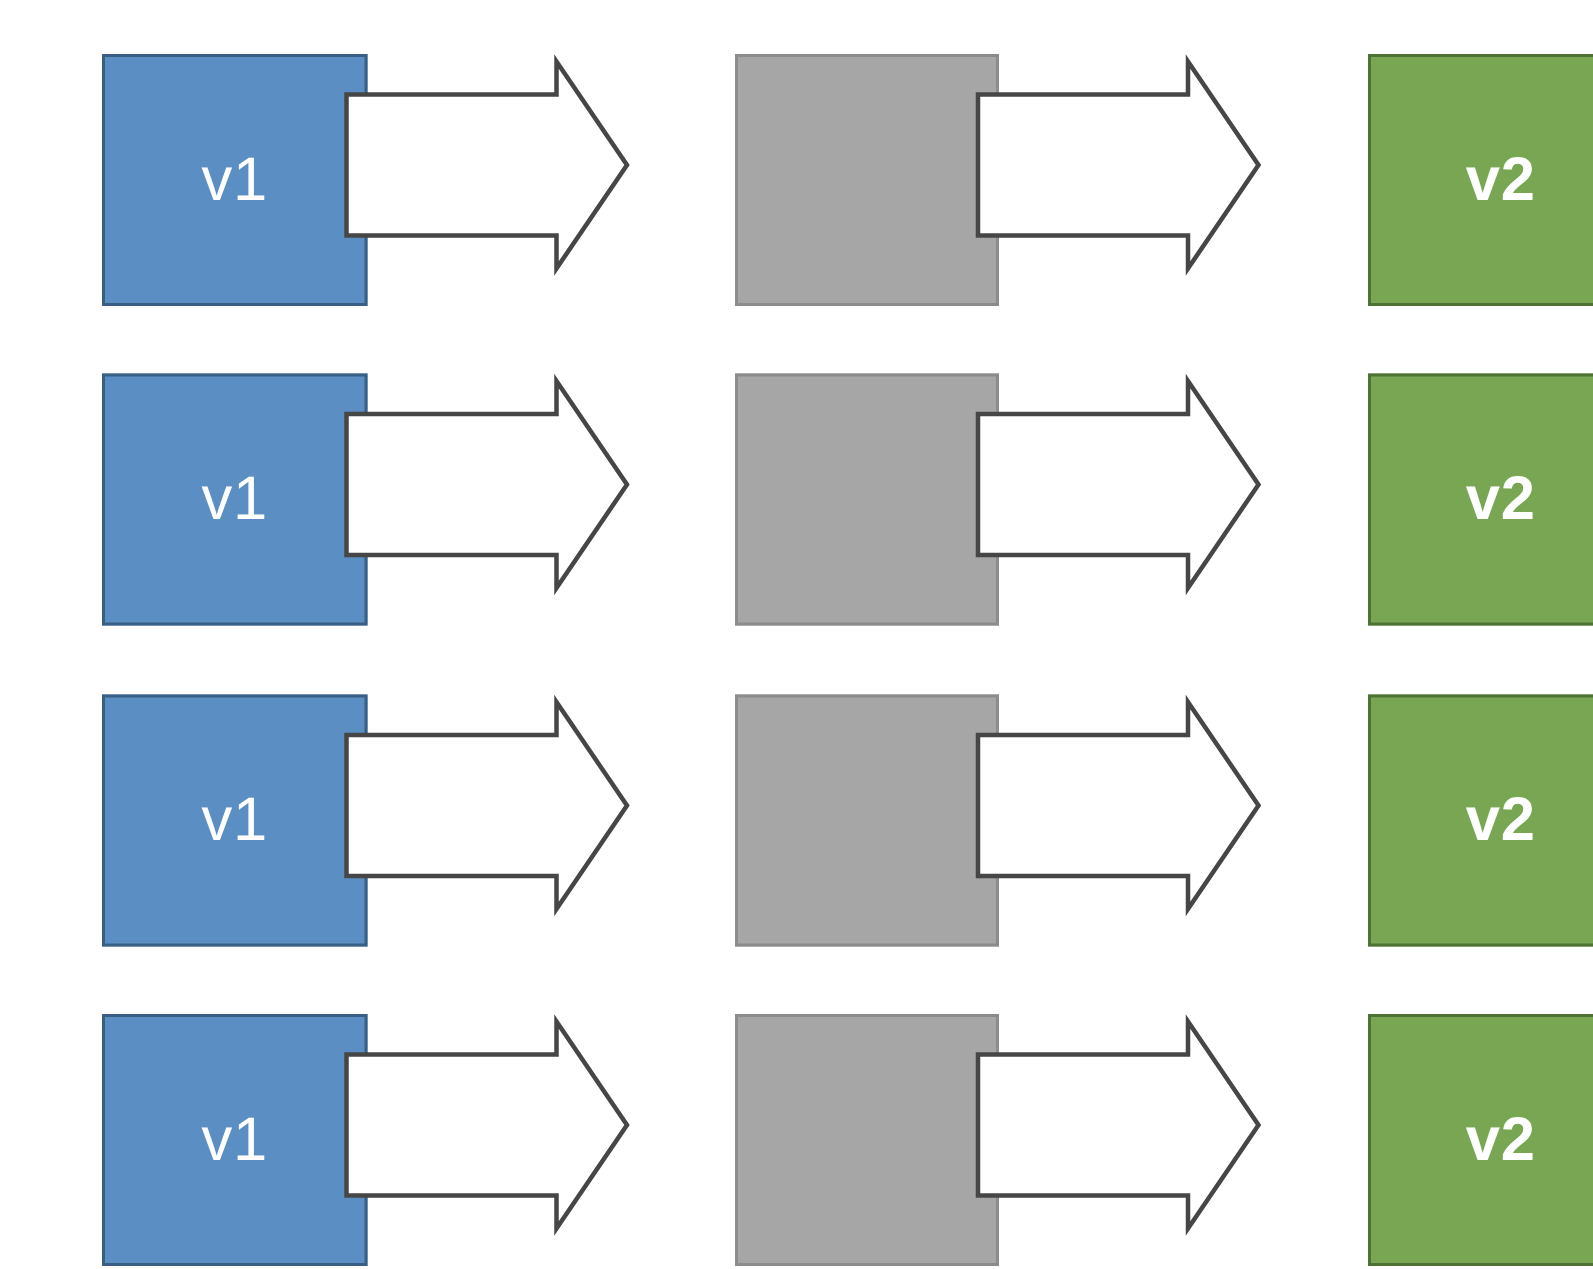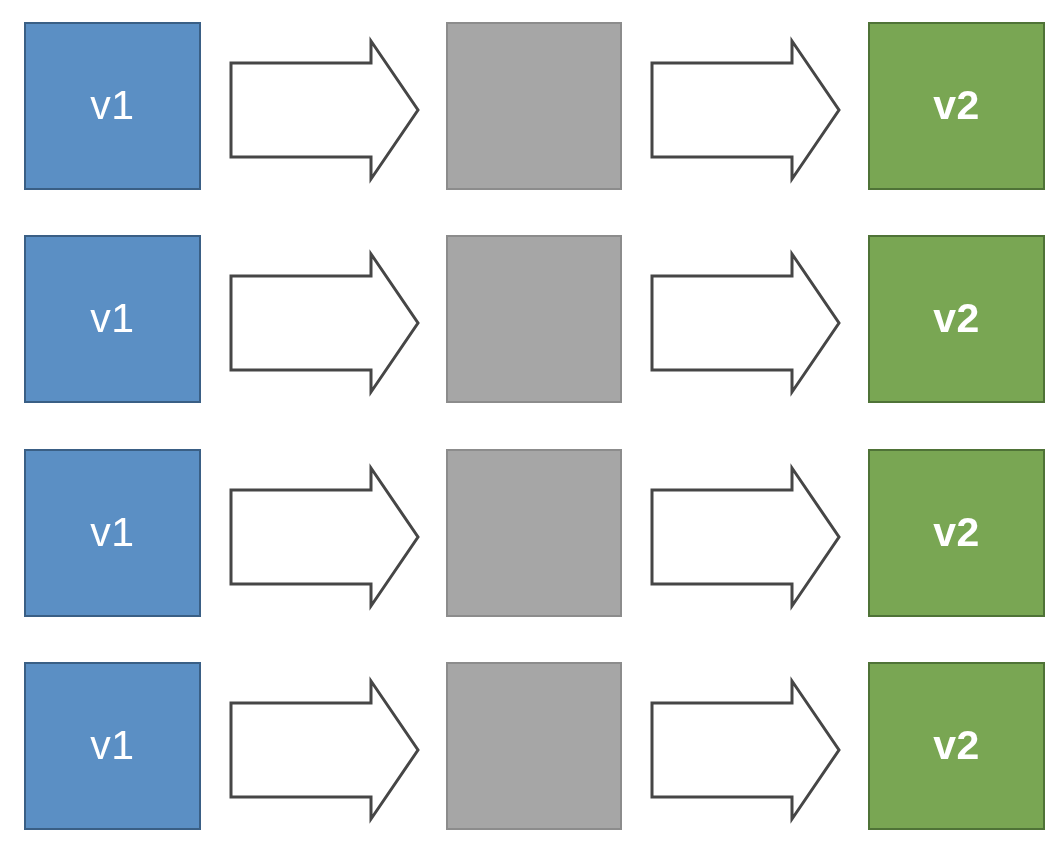--- a/index.html
+++ b/index.html
@@ -18,31 +18,32 @@
     overflow: hidden;
   }
   .row {
     position: absolute;
     left: 0;
     width: 1062px;
     height: 168px;
   }
   .node {
     position: absolute;
-    top: 2px;
+    top: 16px;
     height: 168px;
     box-sizing: border-box;
     display: flex;
     align-items: center;
     justify-content: center;
     color: #ffffff;
     font-size: 41px;
     line-height: 1;
     letter-spacing: 0.5px;
     user-select: none;
+    margin-left: 44px;
   }
   .node-source {
     left: 24px;
     width: 177px;
     background: #5B8FC4;
     border: 2px solid #3A5F85;
   }
   .node-middle {
     left: 446px;
     width: 176px;

